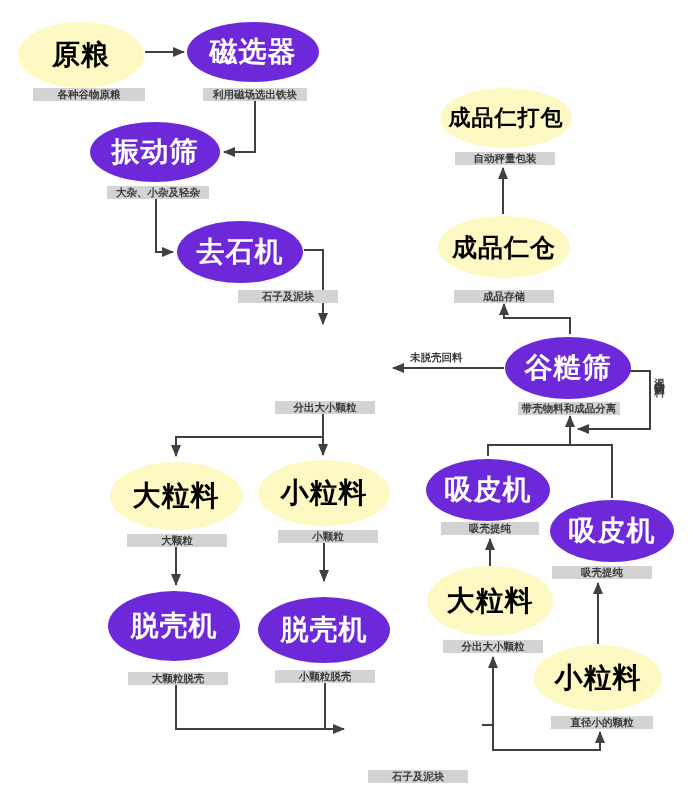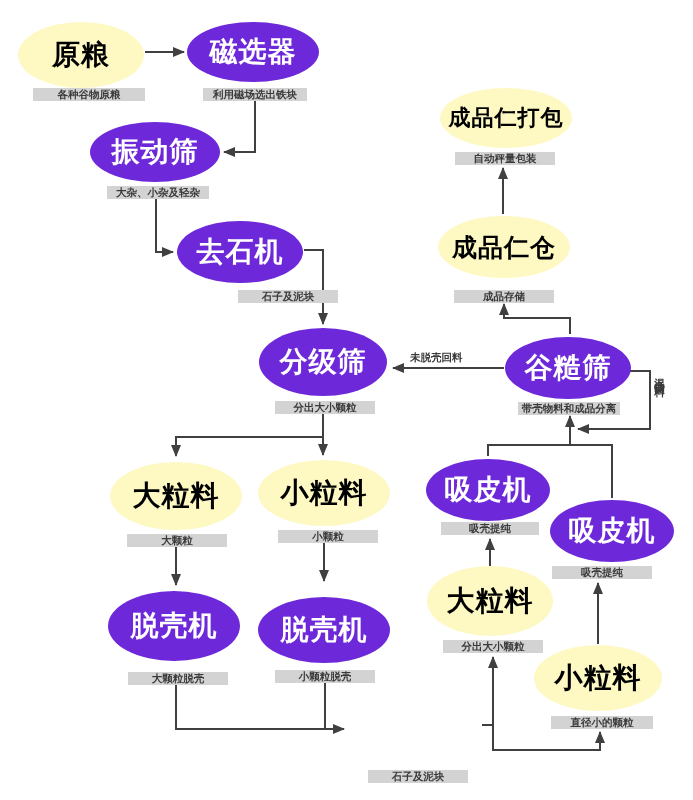--- a/index.html
+++ b/index.html
@@ -75,25 +75,20 @@
   </div>
   <div class="cap" style="left:107px;top:186px;width:102px;">大杂、小杂及轻杂</div>
 
   <div class="node" style="left:177px;top:221px;width:126px;height:62px;">
     <div class="ell maroon">
       <span class="nlabel">去石机</span>
     </div>
   </div>
   <div class="cap" style="left:200px;top:290px;width:100px;margin-left:38px;">石子及泥块</div>
 
-  <div class="node" style="left:259px;top:328px;width:128px;height:68px;">
-    <div class="ell maroon">
-      <span class="nlabel">分级筛</span>
-    </div>
-  </div>
   <div class="cap" style="left:275px;top:401px;width:100px;">分出大小颗粒</div>
 
   <div class="node sm" style="left:440px;top:88px;width:132px;height:60px;">
     <div class="ell olive">
       <span class="nlabel">成品仁打包</span>
     </div>
   </div>
   <div class="cap" style="left:455px;top:152px;width:100px;">自动秤量包装</div>
 
   <div class="node md" style="left:438px;top:216px;width:132px;height:62px;">

